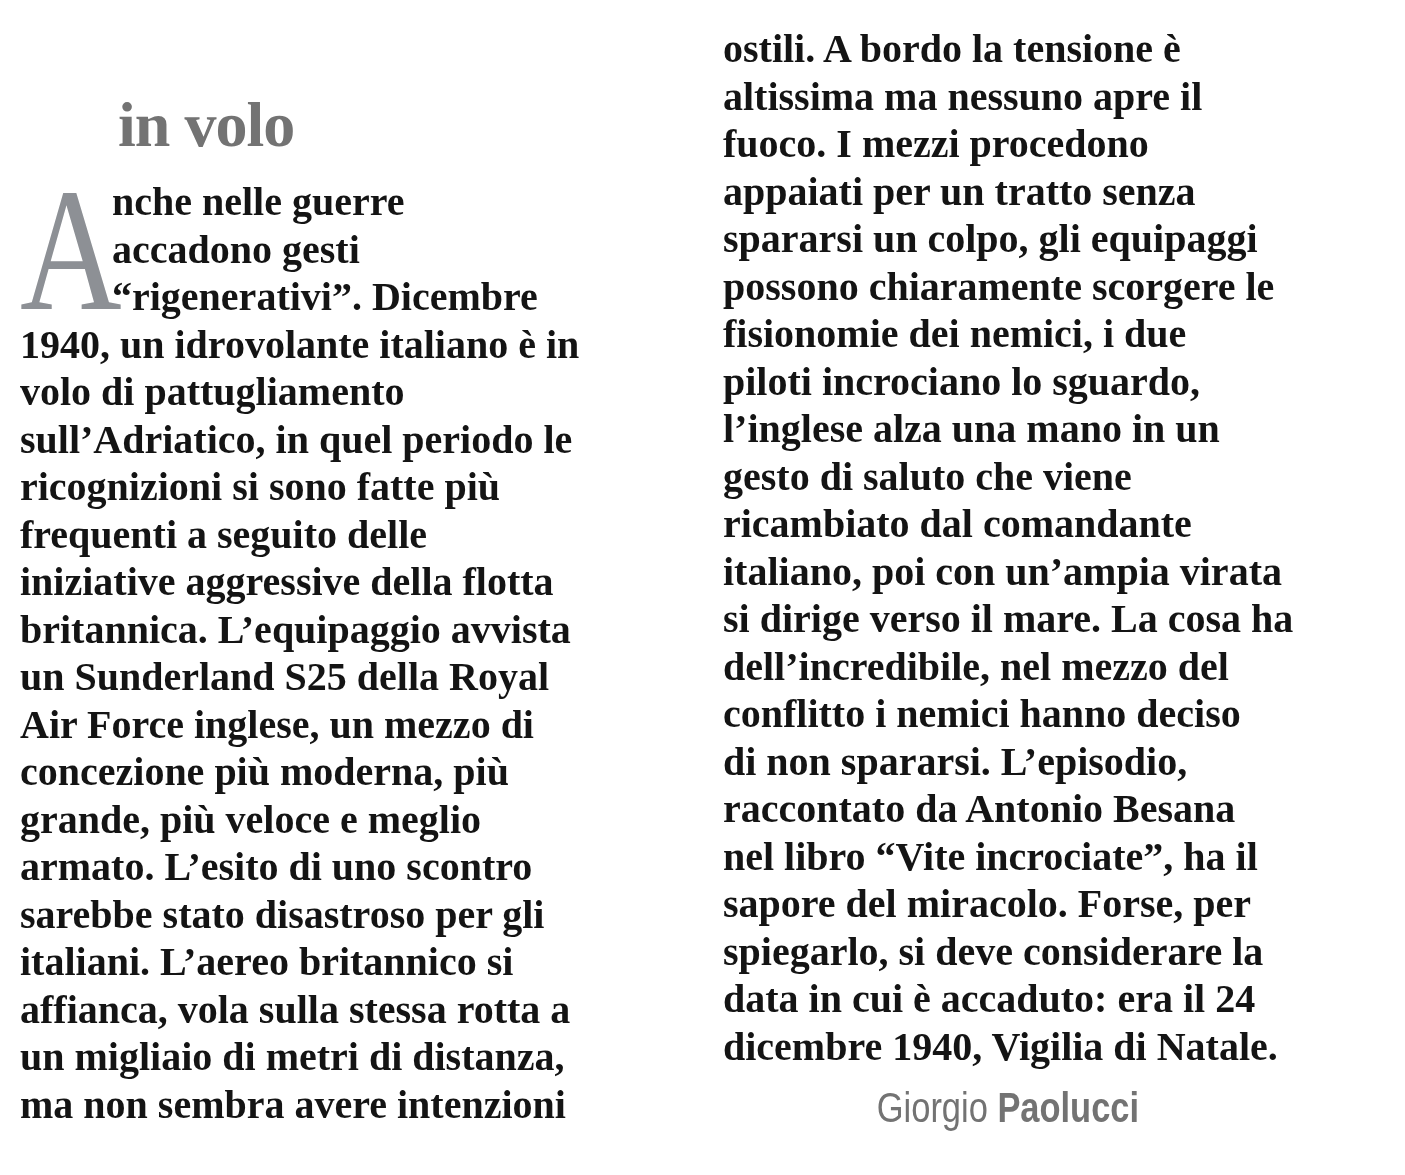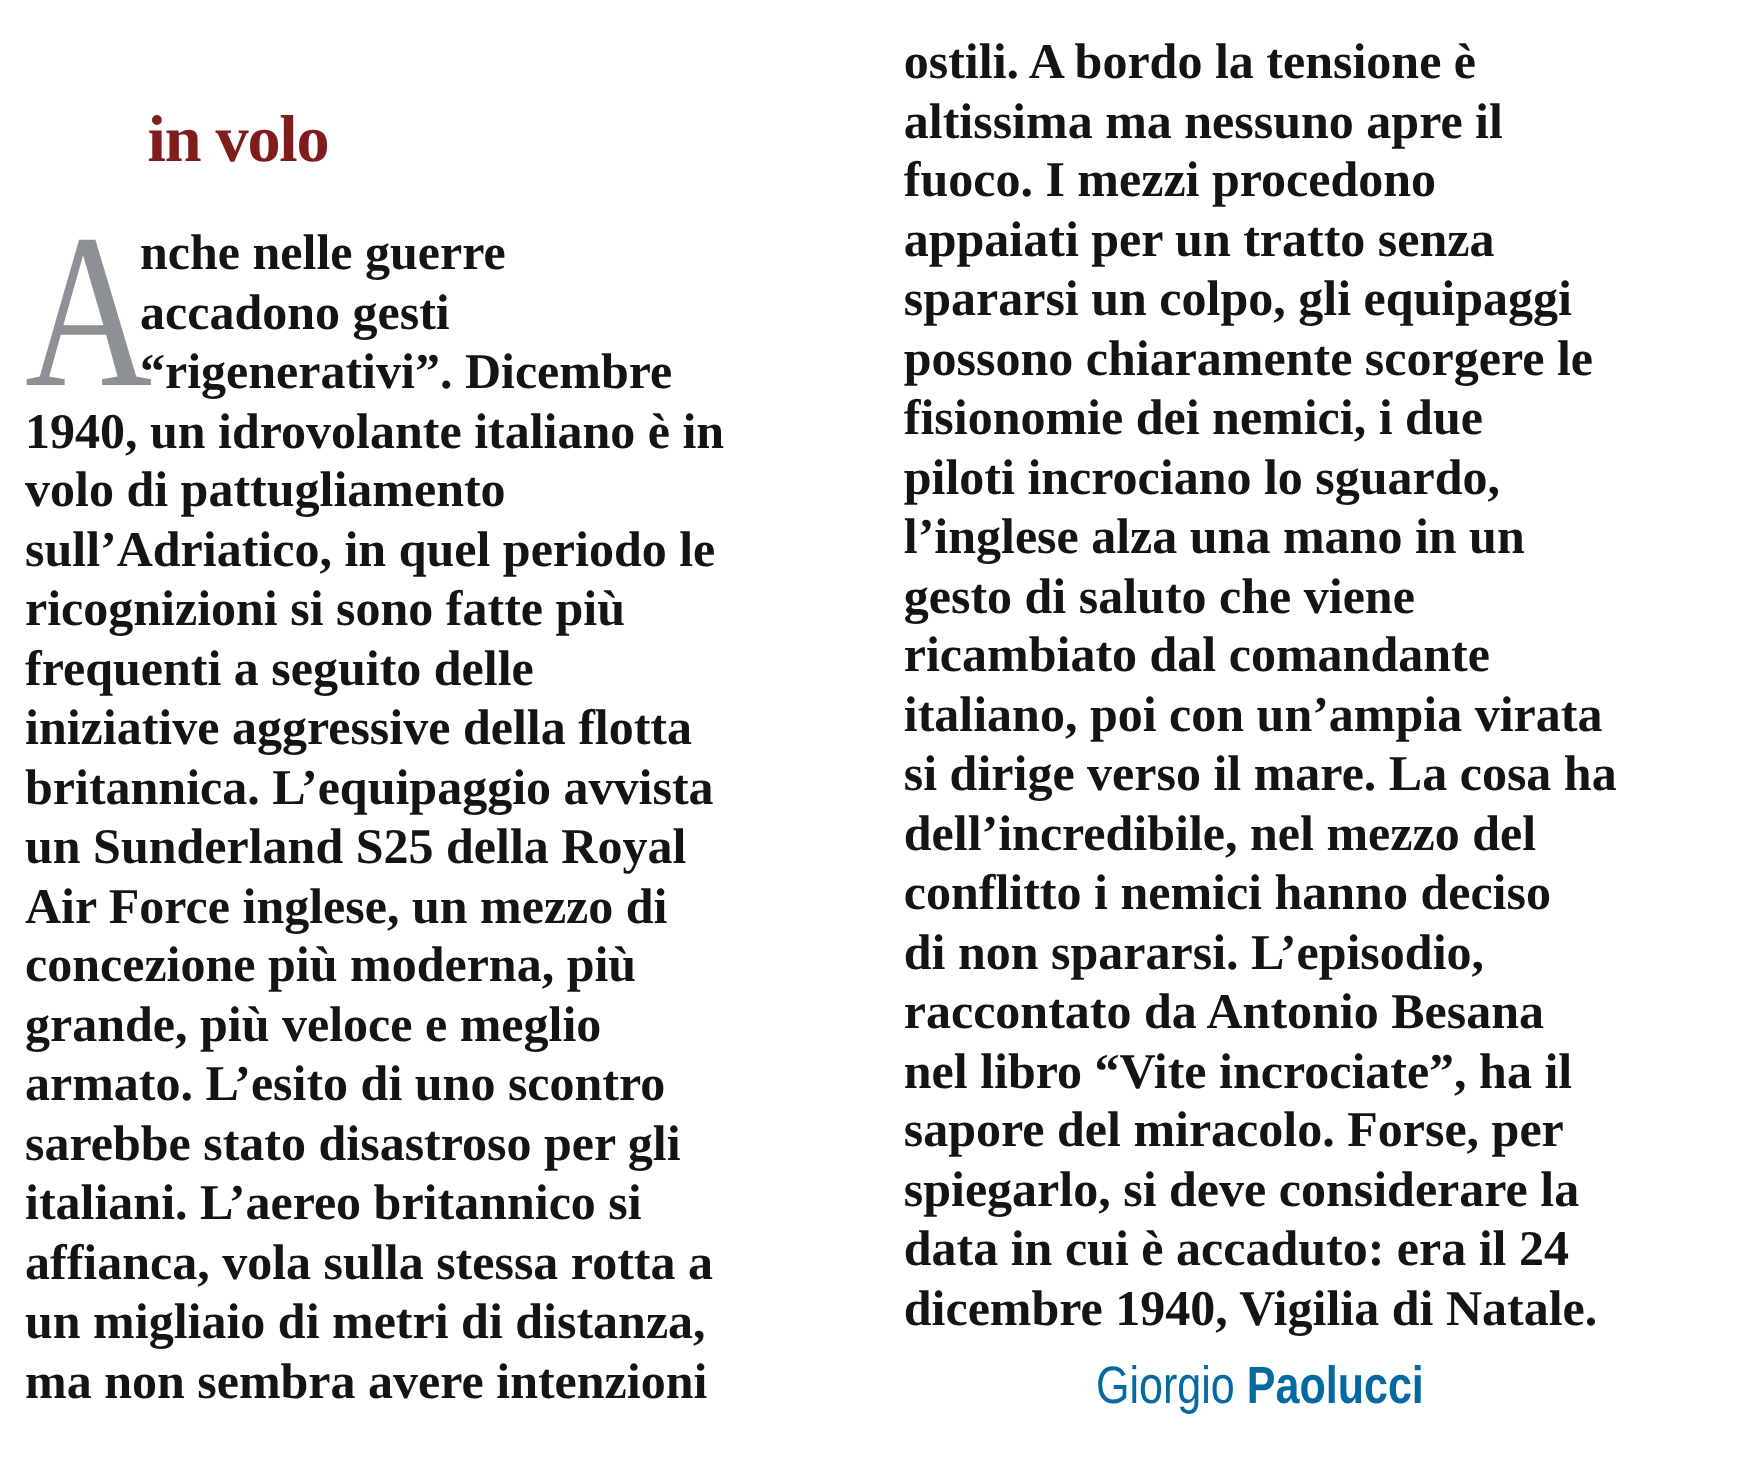--- a/index.html
+++ b/index.html
@@ -13,25 +13,25 @@
     height: 1175px;
     background: #ffffff;
     overflow: hidden;
     font-family: "Liberation Serif", serif;
     color: #141414;
   }
   .article-title {
     position: absolute;
     left: 118px;
     top: 50px;
-    font-size: 53px;
+    font-size: 64px;
     line-height: 1;
     font-weight: bold;
     letter-spacing: -1px;
-    color: #7f1d1d;
+    color: #737373;
     white-space: nowrap;
   }
   .column {
     position: absolute;
     font-size: 40px;
     line-height: 47.5px;
     color: #141414;
   }
   .col-left {
     left: 20px;
@@ -65,21 +65,21 @@
   }
   .byline {
     position: absolute;
     left: 723px;
     top: 1086px;
     width: 570px;
     text-align: center;
     font-family: "Liberation Sans", sans-serif;
     font-size: 42px;
     line-height: 44px;
-    color: #0369a1;
+    color: #737373;
     white-space: nowrap;
   }
   .byline-inner {
     display: inline-block;
     transform: scaleX(0.82);
     transform-origin: center center;
   }
   .byline .first { font-weight: 500; }
   .byline .last  { font-weight: 700; }
 </style>

